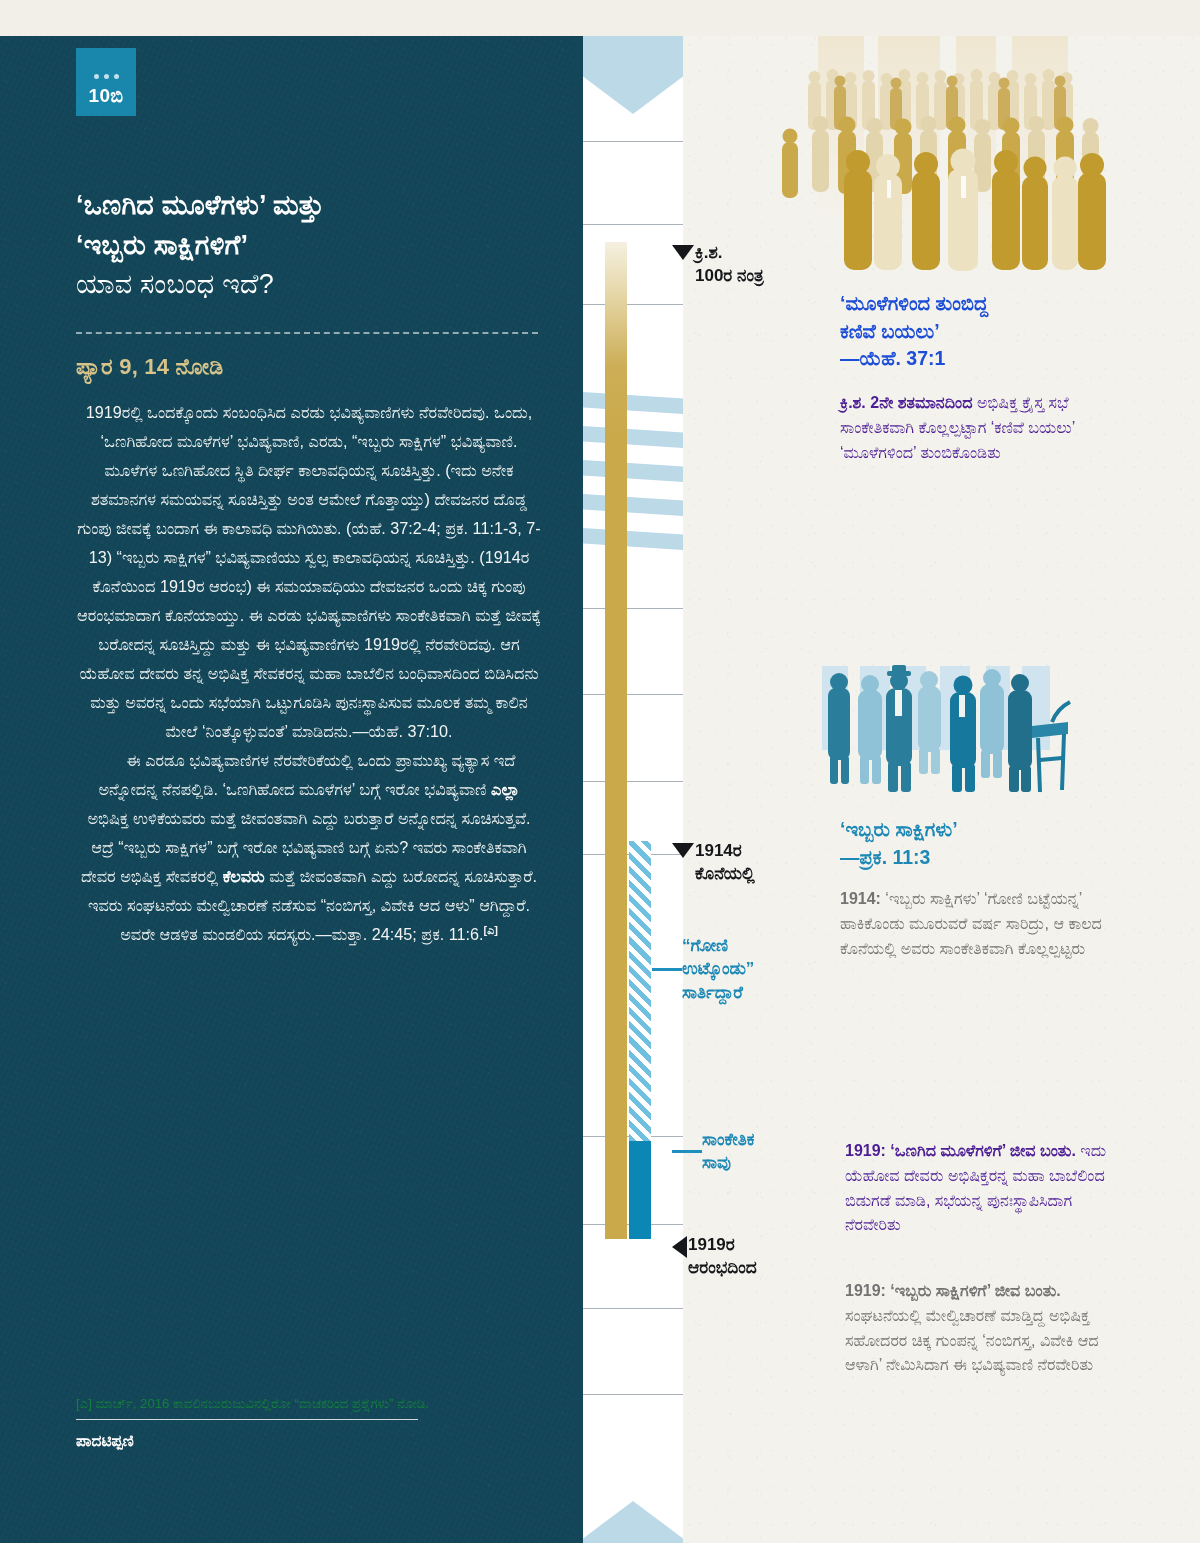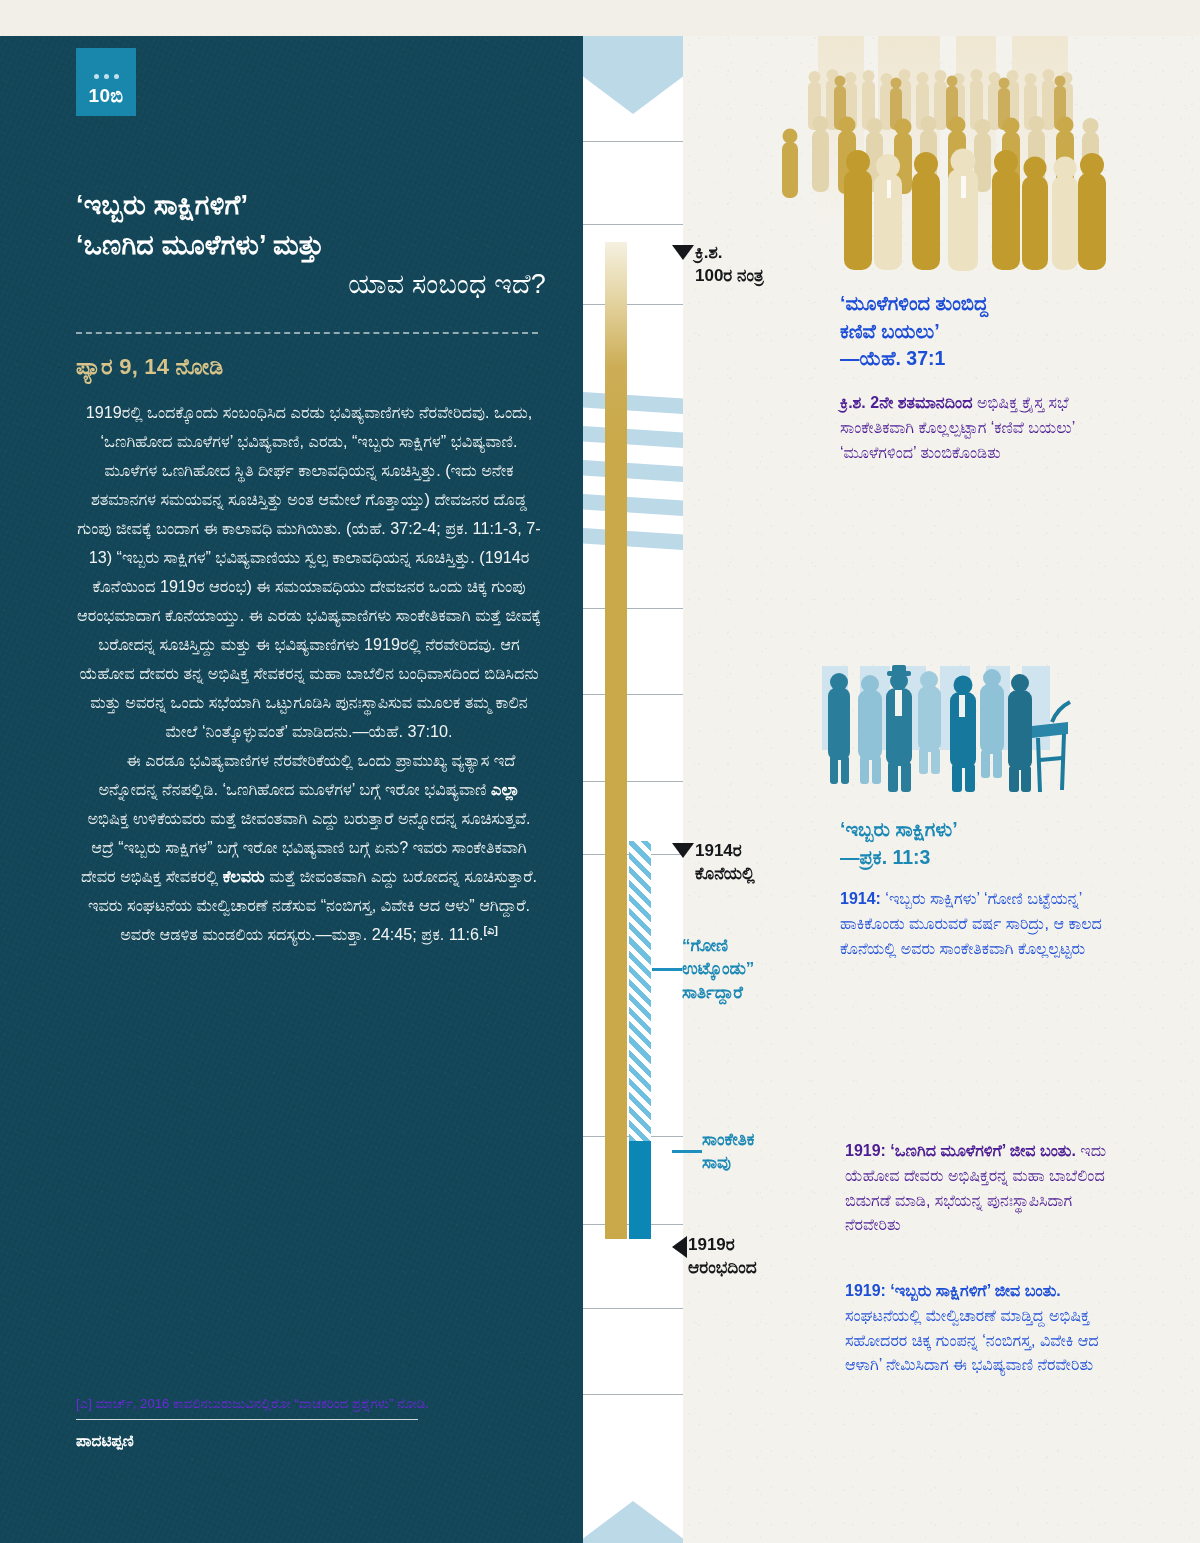--- a/index.html
+++ b/index.html
@@ -44,21 +44,21 @@
   }
   .badge-dots{display:flex;gap:5px;margin-bottom:7px;}
   .badge-dots i{width:5px;height:5px;border-radius:50%;background:#bfe0ec;display:block;}
   .badge-num{font-size:19px;font-weight:bold;letter-spacing:.3px;line-height:1;}
 
   .headline{
     position:absolute;left:76px;top:150px;width:470px;z-index:4;
     color:#ffffff;font-size:27px;font-weight:bold;line-height:1.47;
     letter-spacing:.2px;
   }
-  .headline div:nth-child(3){font-weight:normal;text-align:right;}
+  .headline div:nth-child(3){font-weight:normal;}
 
   .dash-rule{
     position:absolute;left:76px;top:296px;width:462px;height:0;z-index:4;
     border-top:2px dashed rgba(255,255,255,.55);
   }
 
   .see-para{
     position:absolute;left:76px;top:318px;width:462px;z-index:4;
     color:#d8c48a;font-size:22px;font-weight:bold;letter-spacing:.2px;
   }
@@ -75,21 +75,21 @@
   .fn-rule{
     position:absolute;left:76px;top:1383px;width:342px;height:0;z-index:4;
     border-top:1.5px solid rgba(255,255,255,.8);
   }
   .fn-title{
     position:absolute;left:76px;top:1396px;z-index:4;
     color:#ffffff;font-size:15.5px;font-weight:bold;
   }
   .fn-text{
     position:absolute;left:76px;top:1357px;width:372px;z-index:4;
-    color:#6d28d9;font-size:13.2px;line-height:1.62;
+    color:#15803d;font-size:13.2px;line-height:1.62;
   }
 
   
   .right-panel{
     position:absolute;left:580px;top:0;width:620px;height:1543px;
     background:
       radial-gradient(circle at 12% 7%, rgba(0,0,0,.035) 0 1px, transparent 1px),
       radial-gradient(circle at 67% 23%, rgba(0,0,0,.03) 0 1px, transparent 1px),
       radial-gradient(circle at 31% 61%, rgba(0,0,0,.03) 0 1px, transparent 1px),
       radial-gradient(circle at 88% 79%, rgba(0,0,0,.025) 0 1px, transparent 1px),
@@ -151,21 +151,21 @@
   
   .side-label{position:absolute;z-index:5;display:flex;align-items:center;gap:0;}
   .conn{width:30px;height:3px;background:#1e8fbe;flex:none;}
   .side-text{font-size:17px;font-weight:bold;color:#1c88b6;line-height:1.38;white-space:pre-line;text-align:left;}
 
   
   .rc{position:absolute;z-index:5;}
   .rc-title-gold{font-size:19.5px;font-weight:bold;color:#1d4ed8;line-height:1.42;white-space:pre-line;}
   .rc-title-blue{font-size:19.5px;font-weight:bold;color:#1c88b6;line-height:1.42;white-space:pre-line;}
   .rc-body-gold{font-size:16px;color:#4c1d95;line-height:1.55;}
-  .rc-body-blue{font-size:16px;color:#1d4ed8;line-height:1.55;}
+  .rc-body-blue{font-size:16px;color:#737373;line-height:1.55;}
   .rc-body-gold b,.rc-body-blue b{font-weight:bold;}
 
   
   .illus{position:absolute;z-index:4;}
   .crowd{left:770px;top:-6px;width:360px;height:250px;}
   .suits{left:800px;top:628px;width:300px;height:145px;}
 </style>
 </head>
 <body>
 
@@ -176,22 +176,22 @@
   <div class="badge">
     <span class="badge-dots">
       <i></i>
         <i></i>
         <i></i>
     </span>
     <span class="badge-num">10ಬಿ</span>
   </div>
 
   <div class="headline">
+    <div>‘ಒಣಗಿದ ಮೂಳೆಗಳು’ ಮತ್ತು</div>
     <div>‘ಇಬ್ಬರು ಸಾಕ್ಷಿಗಳಿಗೆ’</div>
-    <div>‘ಒಣಗಿದ ಮೂಳೆಗಳು’ ಮತ್ತು</div>
     <div>ಯಾವ ಸಂಬಂಧ ಇದೆ?</div>
   </div>
 
   <div class="dash-rule"></div>
 
   <div class="see-para">ಪ್ಯಾರ 9, 14 ನೋಡಿ</div>
 
   <div class="body-copy">
     <p>1919ರಲ್ಲಿ ಒಂದಕ್ಕೊಂದು ಸಂಬಂಧಿಸಿದ ಎರಡು ಭವಿಷ್ಯವಾಣಿಗಳು ನೆರವೇರಿದವು. ಒಂದು, ‘ಒಣಗಿಹೋದ ಮೂಳೆಗಳ’ ಭವಿಷ್ಯವಾಣಿ, ಎರಡು, “ಇಬ್ಬರು ಸಾಕ್ಷಿಗಳ” ಭವಿಷ್ಯವಾಣಿ. ಮೂಳೆಗಳ ಒಣಗಿಹೋದ ಸ್ಥಿತಿ ದೀರ್ಘ ಕಾಲಾವಧಿಯನ್ನ ಸೂಚಿಸ್ತಿತ್ತು. (ಇದು ಅನೇಕ ಶತಮಾನಗಳ ಸಮಯವನ್ನ ಸೂಚಿಸ್ತಿತ್ತು ಅಂತ ಆಮೇಲೆ ಗೊತ್ತಾಯ್ತು) ದೇವಜನರ ದೊಡ್ಡ ಗುಂಪು ಜೀವಕ್ಕೆ ಬಂದಾಗ ಈ ಕಾಲಾವಧಿ ಮುಗಿಯಿತು. (ಯೆಹೆ. 37:2-4; ಪ್ರಕ. 11:1-3, 7-13) “ಇಬ್ಬರು ಸಾಕ್ಷಿಗಳ” ಭವಿಷ್ಯವಾಣಿಯು ಸ್ವಲ್ಪ ಕಾಲಾವಧಿಯನ್ನ ಸೂಚಿಸ್ತಿತ್ತು. (1914ರ ಕೊನೆಯಿಂದ 1919ರ ಆರಂಭ) ಈ ಸಮಯಾವಧಿಯು ದೇವಜನರ ಒಂದು ಚಿಕ್ಕ ಗುಂಪು ಆರಂಭಮಾದಾಗ ಕೊನೆಯಾಯ್ತು. ಈ ಎರಡು ಭವಿಷ್ಯವಾಣಿಗಳು ಸಾಂಕೇತಿಕವಾಗಿ ಮತ್ತೆ ಜೀವಕ್ಕೆ ಬರೋದನ್ನ ಸೂಚಿಸ್ತಿದ್ದು ಮತ್ತು ಈ ಭವಿಷ್ಯವಾಣಿಗಳು 1919ರಲ್ಲಿ ನೆರವೇರಿದವು. ಆಗ ಯೆಹೋವ ದೇವರು ತನ್ನ ಅಭಿಷಿಕ್ತ ಸೇವಕರನ್ನ ಮಹಾ ಬಾಬೆಲಿನ ಬಂಧಿವಾಸದಿಂದ ಬಿಡಿಸಿದನು ಮತ್ತು ಅವರನ್ನ ಒಂದು ಸಭೆಯಾಗಿ ಒಟ್ಟುಗೂಡಿಸಿ ಪುನಃಸ್ಥಾಪಿಸುವ ಮೂಲಕ ತಮ್ಮ ಕಾಲಿನ ಮೇಲೆ ‘ನಿಂತ್ಕೊಳ್ಳುವಂತೆ’ ಮಾಡಿದನು.—ಯೆಹೆ. 37:10.</p>
     <p><span>ಈ ಎರಡೂ ಭವಿಷ್ಯವಾಣಿಗಳ ನೆರವೇರಿಕೆಯಲ್ಲಿ ಒಂದು ಪ್ರಾಮುಖ್ಯ ವ್ಯತ್ಯಾಸ ಇದೆ ಅನ್ನೋದನ್ನ ನೆನಪಲ್ಲಿಡಿ. ‘ಒಣಗಿಹೋದ ಮೂಳೆಗಳ’ ಬಗ್ಗೆ ಇರೋ ಭವಿಷ್ಯವಾಣಿ </span><b>ಎಲ್ಲಾ</b><span> ಅಭಿಷಿಕ್ತ ಉಳಿಕೆಯವರು ಮತ್ತೆ ಜೀವಂತವಾಗಿ ಎದ್ದು ಬರುತ್ತಾರೆ ಅನ್ನೋದನ್ನ ಸೂಚಿಸುತ್ತವೆ. ಆದ್ರೆ “ಇಬ್ಬರು ಸಾಕ್ಷಿಗಳ” ಬಗ್ಗೆ ಇರೋ ಭವಿಷ್ಯವಾಣಿ ಬಗ್ಗೆ ಏನು? ಇವರು ಸಾಂಕೇತಿಕವಾಗಿ ದೇವರ ಅಭಿಷಿಕ್ತ ಸೇವಕರಲ್ಲಿ </span><b>ಕೆಲವರು</b><span> ಮತ್ತೆ ಜೀವಂತವಾಗಿ ಎದ್ದು ಬರೋದನ್ನ ಸೂಚಿಸುತ್ತಾರೆ. ಇವರು ಸಂಘಟನೆಯ ಮೇಲ್ವಿಚಾರಣೆ ನಡೆಸುವ “ನಂಬಿಗಸ್ತ, ವಿವೇಕಿ ಆದ ಆಳು” ಆಗಿದ್ದಾರೆ. ಅವರೇ ಆಡಳಿತ ಮಂಡಲಿಯ ಸದಸ್ಯರು.—ಮತ್ತಾ. 24:45; ಪ್ರಕ. 11:6.</span><span class="fn-ref">[ಎ]</span></p>

